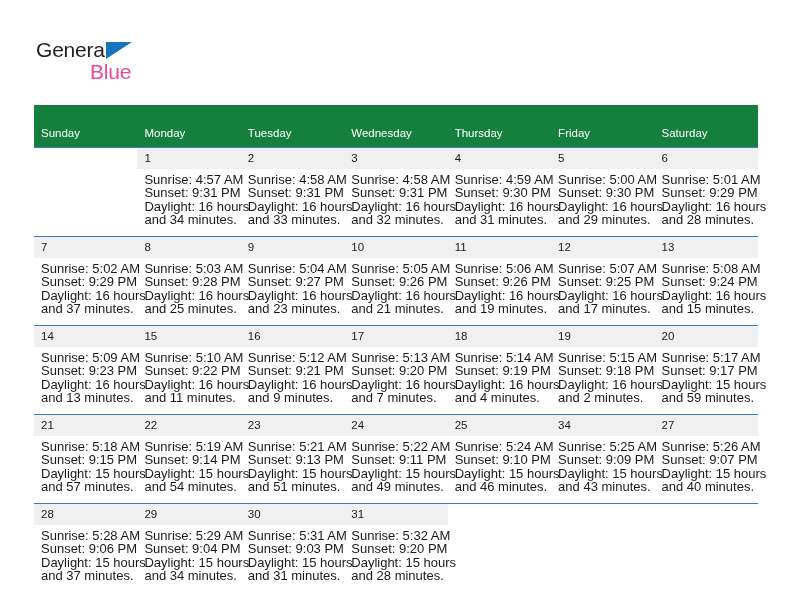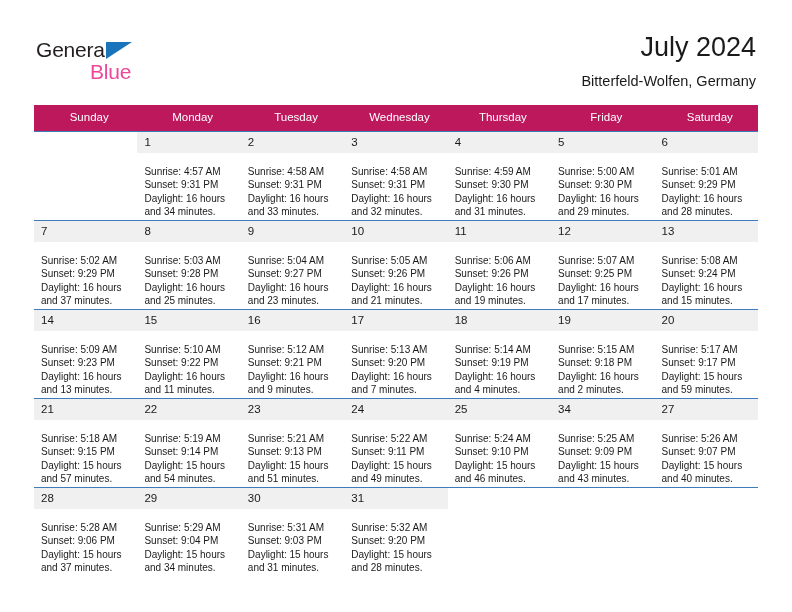--- a/index.html
+++ b/index.html
@@ -90,26 +90,26 @@
   .calendar {
     position: absolute;
     left: 34px;
     top: 105px;
     width: 724px;
     border-collapse: collapse;
     table-layout: fixed;
   }
 
   .calendar th {
-    background: #be185d;
+    background: #15803d;
     color: #ffffff;
     font-size: 11.5px;
     font-weight: normal;
-    text-align: center;
-    padding: 2px 0 5px 7px;
+    text-align: left;
+    padding: 18px 0 5px 7px;
     height: 19px;
     vertical-align: middle;
   }
 
   .calendar td {
     width: 103.4px;
     vertical-align: top;
     padding: 0;
     border-top: 1.5px solid #3d7cbb;
     background: #ffffff;
@@ -123,46 +123,42 @@
     padding: 3px 0 3px 7px;
     height: 15px;
     line-height: 15px;
   }
 
   .daynum.empty {
     background: #ffffff;
   }
 
   .dayinfo {
-    padding: 12px 6px 0 7px;
-    font-size: 10px;
+    padding: 4px 6px 0 7px;
+    font-size: 13px;
     line-height: 13.4px;
     color: #1a1a1a;
   }
   .dayinfo div {
     white-space: nowrap;
   }
 </style>
 </head>
 <body>
 
 <div class="page">
 
   <div class="header">
 
     <div class="logo">
       <span class="logo-general">General</span>
       <span class="logo-tri"></span>
       <span class="logo-blue">Blue</span>
     </div>
 
-    <div class="title-block">
-      <div class="cal-title">July 2024</div>
-      <div class="cal-subtitle">Bitterfeld-Wolfen, Germany</div>
-    </div>
 
   </div>
 
   <table class="calendar">
     <thead>
       <tr>
         <th>Sunday</th>
         <th>Monday</th>
         <th>Tuesday</th>
         <th>Wednesday</th>

